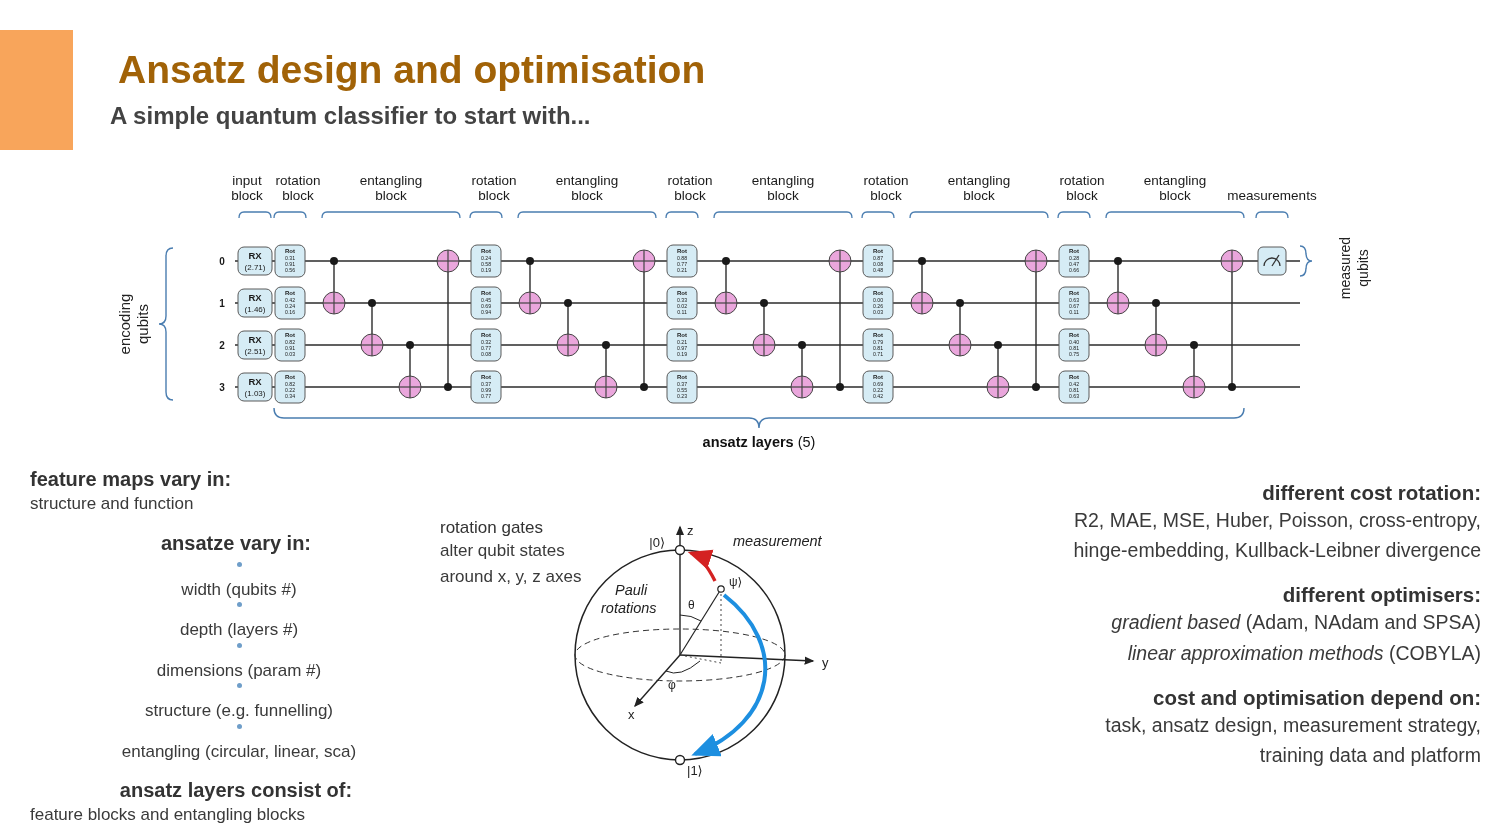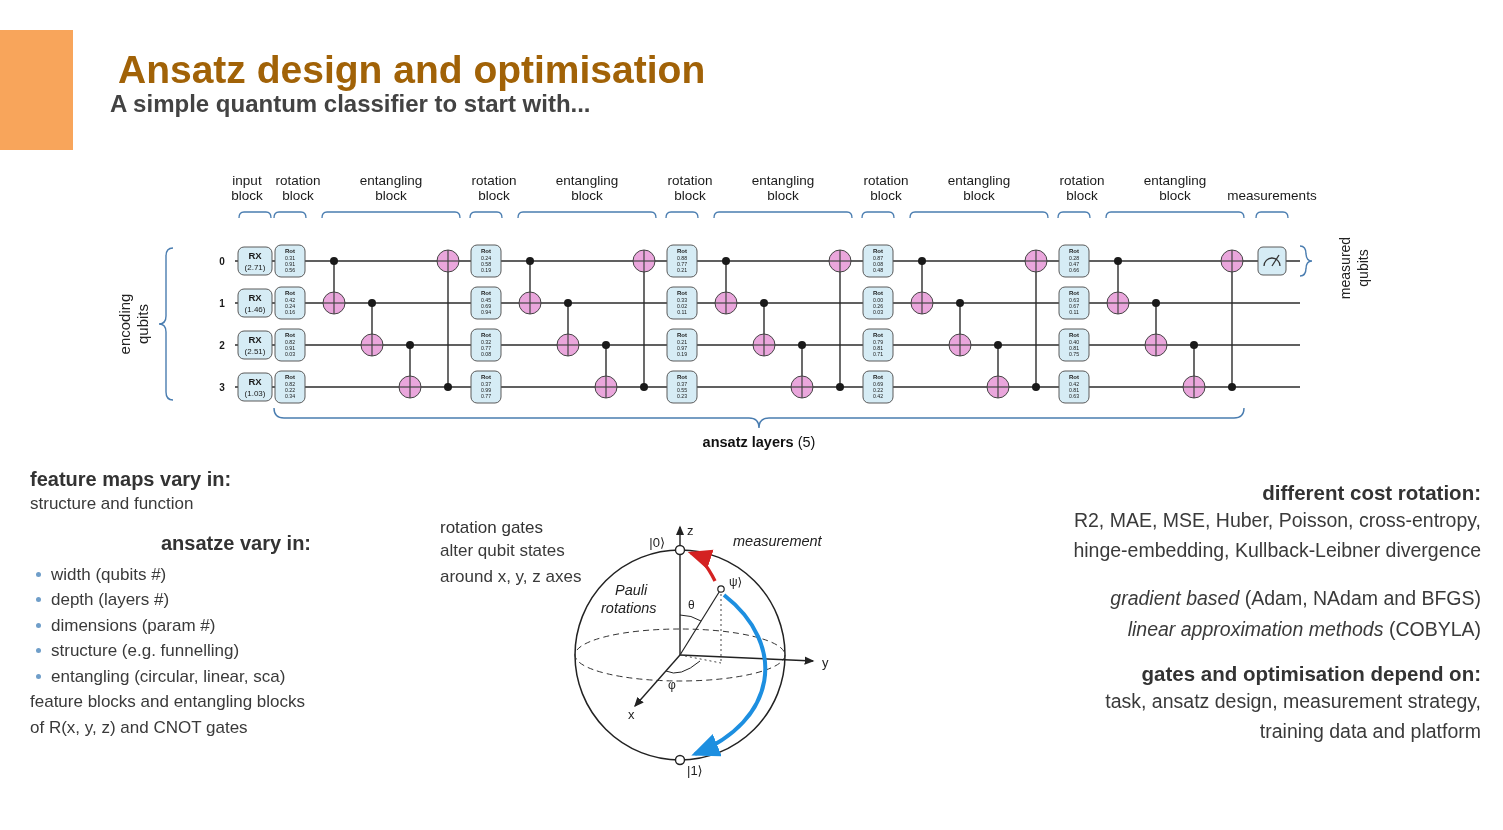--- a/index.html
+++ b/index.html
@@ -4,29 +4,29 @@
 <style>
   * { box-sizing: border-box; }
   html, body { margin: 0; padding: 0; }
   body {
     width: 1503px; height: 830px; position: relative; overflow: hidden;
     background: #ffffff; color: #333;
     font-family: "Liberation Sans", sans-serif;
   }
   .accent-bar { position: absolute; left: 0; top: 30px; width: 73px; height: 120px; background: #f8a55b; }
   .title { position: absolute; left: 110px; top: 40px; margin: 8px; font-size: 39px; font-weight: bold; color: #a16207; }
-  .subtitle { position: absolute; left: 110px; top: 90px; margin: 0; font-size: 24px; font-weight: bold; color: #434343; }
+  .subtitle { position: absolute; left: 110px; top: 102px; margin: 0; font-size: 24px; font-weight: bold; color: #434343; }
   .circuit { position: absolute; left: 100px; top: 168px; width: 1320px; height: 300px; }
 
   .left-panel { position: absolute; left: 30px; top: 468px; width: 412px; }
   .h { font-size: 20px; font-weight: bold; color: #333; }
   .sp { margin-top: 15px; text-align: center; }
   .body-text { font-size: 17px; color: #3a3a3a; line-height: 1.5; }
   .bullets { list-style: none; margin: 7px 0 0 6px; padding: 0; }
-  .bullets li { display: flex; align-items: center; gap: 10px; font-size: 17px; line-height: 25.5px; color: #3a3a3a; }
+  .bullets li { display: flex; align-items: center; gap: 10px; font-size: 17px; line-height: 25.5px; color: #3a3a3a; flex-direction: column; }
   .dot { width: 5px; height: 5px; border-radius: 50%; background: #6f9ec9; flex: 0 0 auto; }
 
   .rotation-note { position: absolute; left: 440px; top: 518px; width: 152px; }
   .h-sm { font-size: 17px; font-weight: normal; color: #333; }
   .bloch { position: absolute; left: 545px; top: 495px; }
 
   .right-panel { position: absolute; right: 22px; top: 481px; width: 620px; text-align: right; }
   .right-panel .h { font-size: 20.5px; }
   .rline { font-size: 19.5px; line-height: 1.55; color: #3a3a3a; }
   .rgroup { margin-bottom: 18px; }
@@ -327,20 +327,21 @@
       </li>
     <li>
         <span class="dot"></span>
         <span>structure (e.g. funnelling)</span>
       </li>
     <li>
         <span class="dot"></span>
         <span>entangling (circular, linear, sca)</span>
       </li>
   </ul>
+  <div class="h sp">ansatz layers consist of:</div>
   <div class="body-text">feature blocks and entangling blocks</div>
   <div class="body-text">of R(x, y, z) and CNOT gates</div>
 </div>
 
 <div class="rotation-note">
   <div class="h-sm">rotation gates</div>
   <div class="body-text">alter qubit states around x, y, z axes</div>
 </div>
 
 <svg class="bloch" width="330" height="330" viewBox="0 0 330 330">
@@ -383,21 +384,22 @@
   <text x="56" y="118" font-size="14.5" font-style="italic" fill="#222">rotations</text>
 </svg>
 
 <div class="right-panel">
   <div class="rgroup">
     <div class="h">different cost rotation:</div>
     <div class="rline">R2, MAE, MSE, Huber, Poisson, cross-entropy,</div>
     <div class="rline">hinge-embedding, Kullback-Leibner divergence</div>
   </div>
   <div class="rgroup">
-    <div class="rline"><i>gradient based</i><span> (Adam, NAdam and BFGS)</span></div>
+    <div class="h">different optimisers:</div>
+    <div class="rline"><i>gradient based</i><span> (Adam, NAdam and SPSA)</span></div>
     <div class="rline"><i>linear approximation methods</i><span> (COBYLA)</span></div>
   </div>
   <div class="rgroup">
-    <div class="h">gates and optimisation depend on:</div>
+    <div class="h">cost and optimisation depend on:</div>
     <div class="rline">task, ansatz design, measurement strategy,</div>
     <div class="rline">training data and platform</div>
   </div>
 </div>
 
 </body></html>

